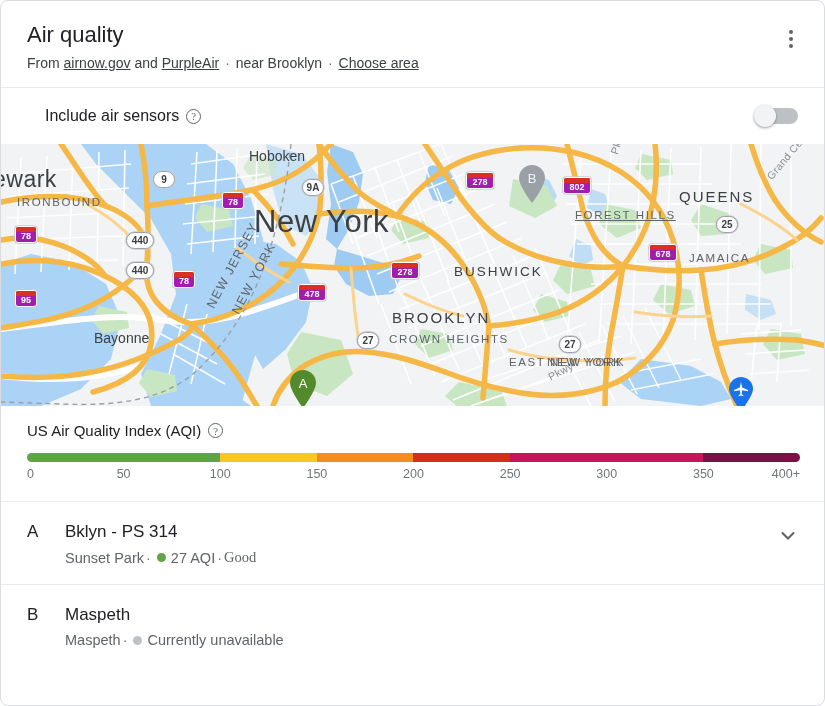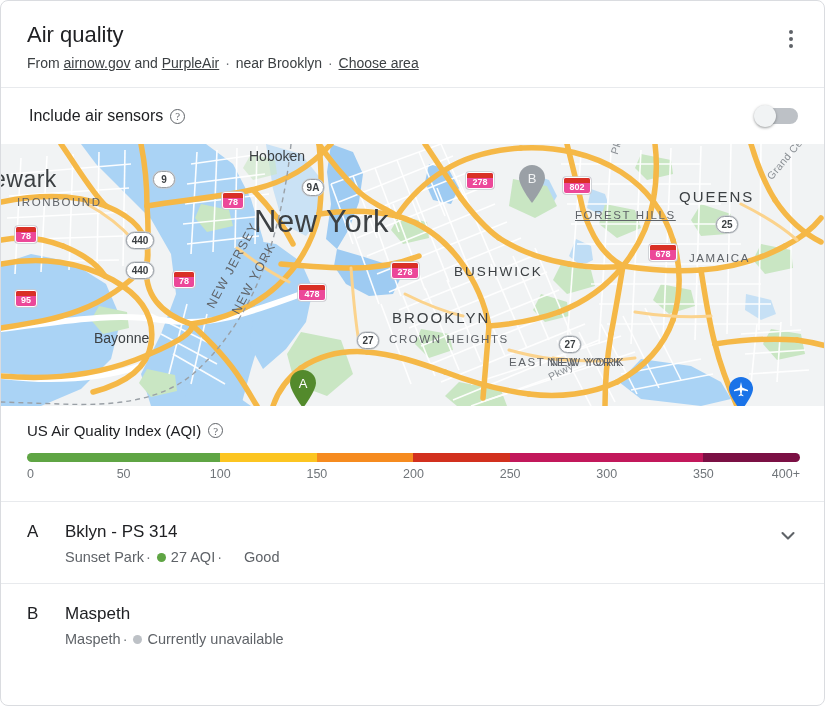--- a/index.html
+++ b/index.html
@@ -36,21 +36,21 @@
     justify-content: center; gap: 3px;
   }
   .kebab i { display:block; width: 4px; height: 4px; border-radius: 50%; background: #5f6368; }
 
   .divider { height: 1px; background: #e8eaed; width: 100%; }
 
   
   .sensor-row {
     position: relative; height: 56px;
     display: flex; align-items: center;
-    padding: 0 24px 0 28px;
+    padding: 0 24px 0 44px;
   }
   .sensor-label {
     font-size: 16px; color: #202124; display: flex; align-items: center; gap: 7px;
   }
   .help-icon {
     width: 15px; height: 15px; border: 1.3px solid #5f6368; border-radius: 50%;
     font-size: 11px; line-height: 12px; color: #5f6368; text-align: center;
     display: inline-flex; align-items: center; justify-content: center;
     cursor: pointer; font-family: "Liberation Serif", serif;
   }
@@ -88,21 +88,21 @@
   .lbl-state { font-size: 12.5px; color: #5f6368; letter-spacing: 1.4px; }
   .lbl-pkwy { font-size: 10.5px; color: #8a8f94; letter-spacing: .4px; }
 
   
   .shield {
     position: absolute; display: flex; align-items: center; justify-content: center;
     font-size: 10px; font-weight: bold; color: #fff;
     background: #2b5fae; border-radius: 3px; border: 1.4px solid #fff;
     width: 22px; height: 17px; box-shadow: 0 0 0 .8px #c9ccd0;
   }
-  .shield.i { background: #ec4899; color: #fff; padding-top: 3px; font-size: 9px; }
+  .shield.i { background: #a21caf; color: #fff; padding-top: 3px; font-size: 9px; }
   .shield.i::before {
     content: ""; position: absolute; top: 0; left: 0; right: 0; height: 5px;
     background: #d93025; border-radius: 2px 2px 0 0;
   }
   .shield.us, .shield.state {
     background: #fff; color: #3c4043; border: 1.3px solid #9aa0a6;
     border-radius: 9px; font-size: 10px;
   }
 
   
@@ -502,21 +502,21 @@
     <div class="station-main">
       <div class="st-letter">A</div>
       <div class="st-name">Bklyn - PS 314</div>
     </div>
     <div class="st-sub">
       <span>Sunset Park</span>
       <span class="sep">·</span>
       <span class="dot" style="background:#5fa544; margin-left:4px;"></span>
       <span>27 AQI</span>
       <span class="sep">·</span>
-      <span style="margin-left:20px;">Good</span>
+      <span style="margin-left:0;font-family:Liberation Serif, serif;">Good</span>
     </div>
     <div class="chev">
       <svg width="24" height="24" viewBox="0 0 24 24">
         <path d="M6.5,9 L12,14.6 L17.5,9" fill="none" stroke="#5f6368" stroke-width="2.1" stroke-linecap="round" stroke-linejoin="round"></path>
       </svg>
     </div>
   </div>
 
   <div class="divider"></div>
 

